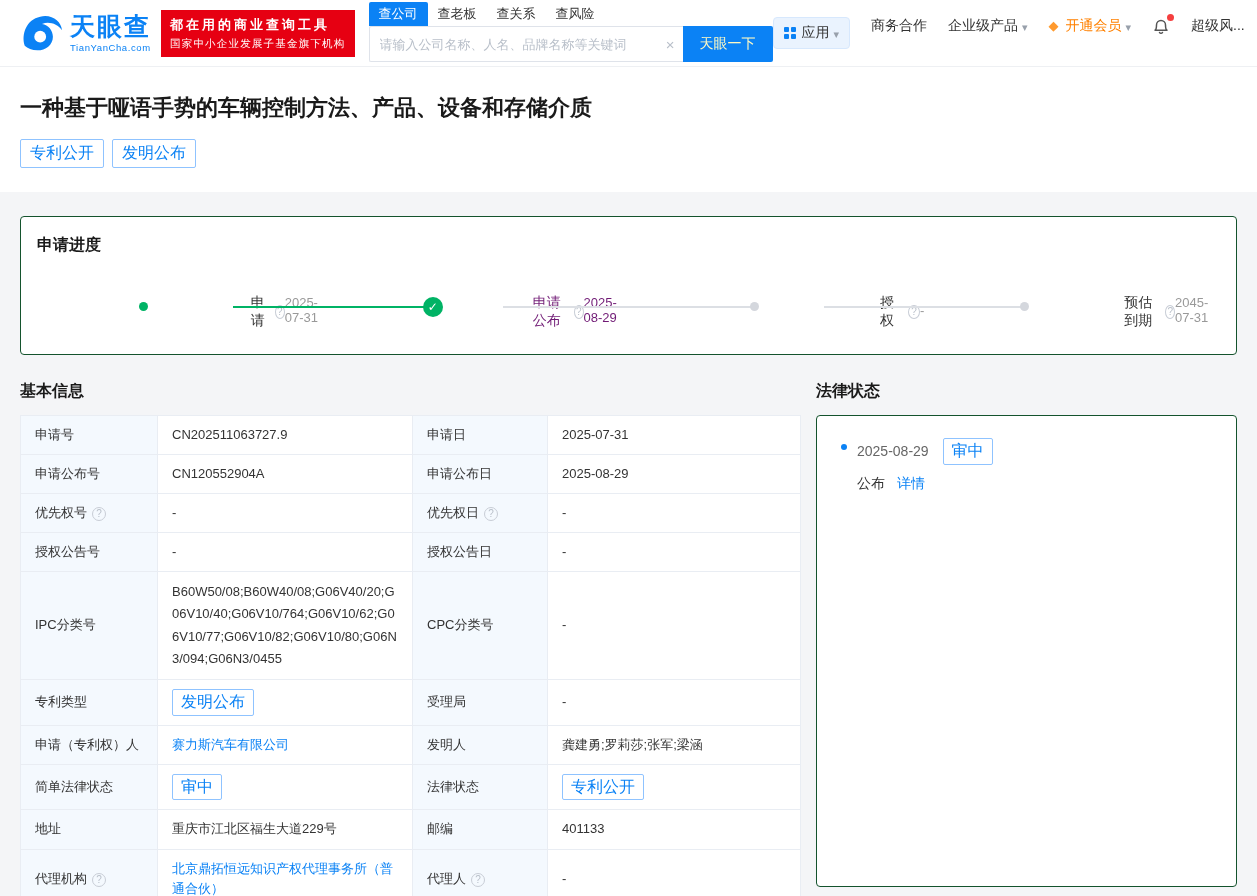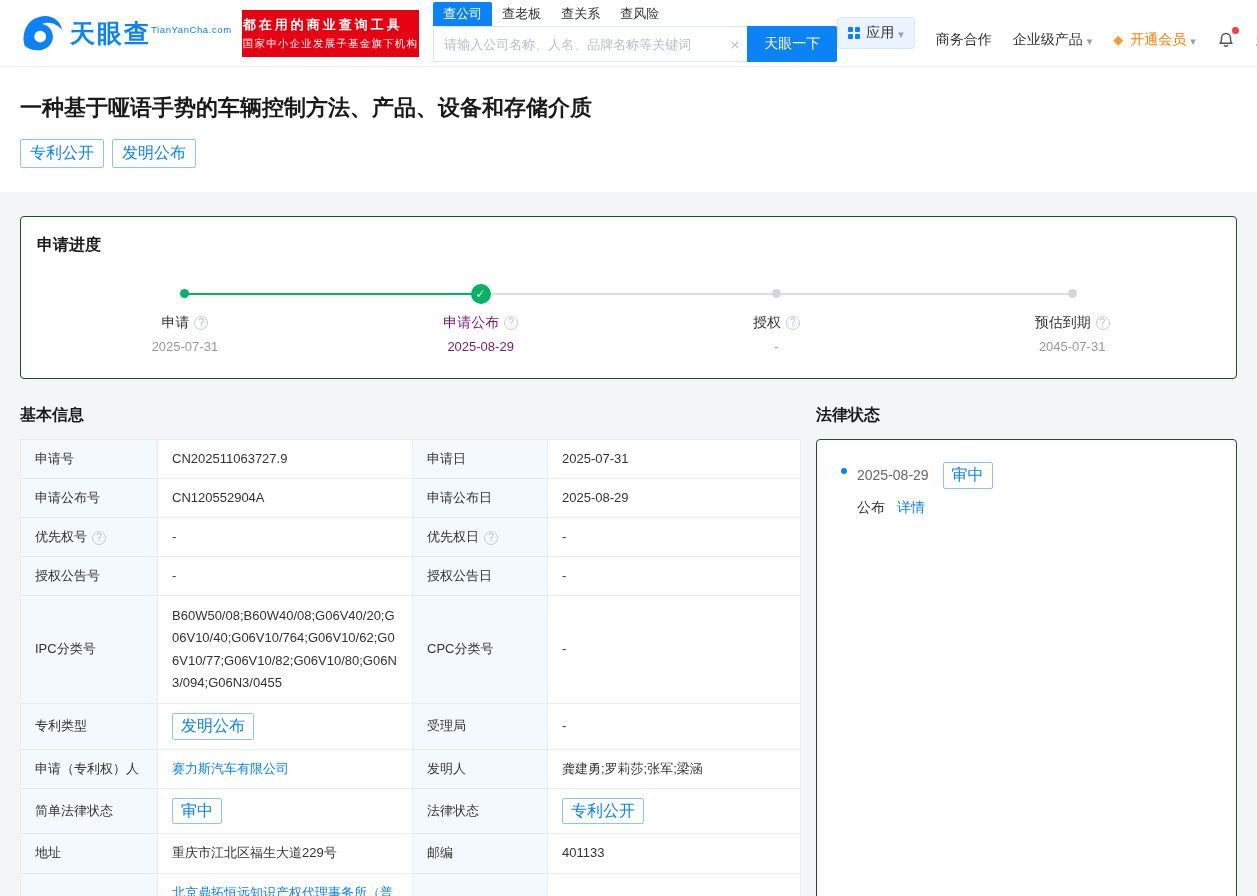--- a/index.html
+++ b/index.html
@@ -10,24 +10,24 @@
   }
   a { text-decoration:none; }
 
   
   .header {
     background:#fff; height:67px; display:flex; align-items:center;
     padding:0 16px 0 20px; border-bottom:1px solid #eef0f3; white-space:nowrap;
   }
   .logo { display:flex; align-items:center; cursor:pointer; }
   .logo-icon { width:44px; height:40px; display:inline-block; }
-  .logo-txt { margin-left:6px; display:flex; flex-direction:row; line-height:1; }
+  .logo-txt { margin-left:6px; display:flex; flex-direction:column; line-height:1; }
   .logo-cn { font-size:25px; font-weight:bold; color:#0b82f5; letter-spacing:2px; }
   .logo-en { font-size:9.5px; color:#0b82f5; letter-spacing:.6px; margin-top:4px; }
-  .badge { background:#e60012; color:#fff; margin-left:10px; padding:6px 1px; }
+  .badge { background:#e60012; color:#fff; margin-left:10px; padding:6px 9px; }
   .badge-l1 { font-size:13px; font-weight:bold; letter-spacing:3px; }
   .badge-l2 { font-size:10.5px; letter-spacing:1.2px; margin-top:3px; }
 
   .search-block { margin-left:14px; }
   .search-tabs { display:flex; align-items:flex-end; height:22px; }
   .stab { font-size:13px; color:#333; padding:3px 10px 3px; cursor:pointer; }
   .stab.active { background:#0b82f5; color:#ffffff; border-radius:2px 2px 0 0; }
   .search-bar { display:flex; position:relative; }
   .search-input {
     width:314px; height:36px; border:1px solid #dfe3ea; border-right:none;
@@ -35,21 +35,21 @@
     font-size:13px; color:#333; font-family:inherit;
   }
   .search-input::placeholder { color:#b8bfc9; }
   .clear-x { position:absolute; right:98px; top:50%; transform:translateY(-50%);
     color:#b8bfc9; font-size:15px; cursor:pointer; }
   .search-btn {
     width:90px; height:36px; background:#0b82f5; color:#fef9c3; border:none;
     font-size:14px; border-radius:0 2px 2px 0; cursor:pointer; font-family:inherit;
   }
 
-  .nav { margin-left:auto; display:flex; align-items:flex-end; gap:21px; font-size:14px; color:#333; }
+  .nav { margin-left:auto; display:flex; align-items:flex-start; gap:21px; font-size:14px; color:#333; }
   .nav-item { cursor:pointer; display:inline-flex; align-items:center; }
   .nav-apps { background:#eaf3fe; border:1px solid #d7e8fd; border-radius:4px;
     padding:6px 10px; display:inline-flex; align-items:center; cursor:pointer; }
   .grid-icon { display:inline-grid; grid-template-columns:5px 5px; gap:2px; margin-right:6px; }
   .grid-icon i { width:5px; height:5px; background:#0b82f5; border-radius:1px; display:block; }
   .caret::after { content:"▾"; color:#98a0ab; font-size:11px; margin-left:4px; }
   .vip { color:#ff8000; }
   .vip-icon { margin-right:5px; display:inline-block; width:12px; height:12px; position:relative; }
   .vip-icon::after { content:"◆"; color:#ff9a2e; font-size:13px; position:absolute; top:-2px; left:0; }
   .bell-wrap { position:relative; cursor:pointer; display:inline-flex; }
@@ -66,21 +66,21 @@
   }
   .tag-sm { padding:2px 8px; }
 
   
   .card { background:#fff; border:1px solid #14532d; border-radius:4px; }
   .section-heading { font-size:16px; font-weight:bold; color:#1a1a1a; }
 
   
   .progress-card { margin:24px 20px 0; padding:18px 16px 24px; }
   .timeline { display:flex; margin-top:28px; position:relative; }
-  .step { flex:1; display:flex; flex-direction:column; align-items:center; position:relative; }
+  .step { flex:1; display:flex; flex-direction:row; align-items:center; position:relative; }
   .dot-row { height:20px; width:100%; display:flex; align-items:center; justify-content:center; position:relative; }
   .connector { position:absolute; top:9px; left:-50%; width:100%; height:2px; background:#dcdfe4; }
   .connector.green { background:#00b365; }
   .dot { width:9px; height:9px; border-radius:50%; background:#d4d7dd; position:relative; z-index:1; }
   .step.done .dot { background:#00b365; }
   .dot.check { width:20px; height:20px; background:#00b365; display:flex; align-items:center; justify-content:center; }
   .dot.check::after { content:"✓"; color:#fff; font-size:12px; font-weight:bold; }
   .step-label { margin-top:10px; font-size:14px; color:#333; display:flex; align-items:center; }
   .step.current .step-label, .step.current .step-date { color:#701a75; }
   .step-date { margin-top:7px; font-size:13px; color:#999; }

